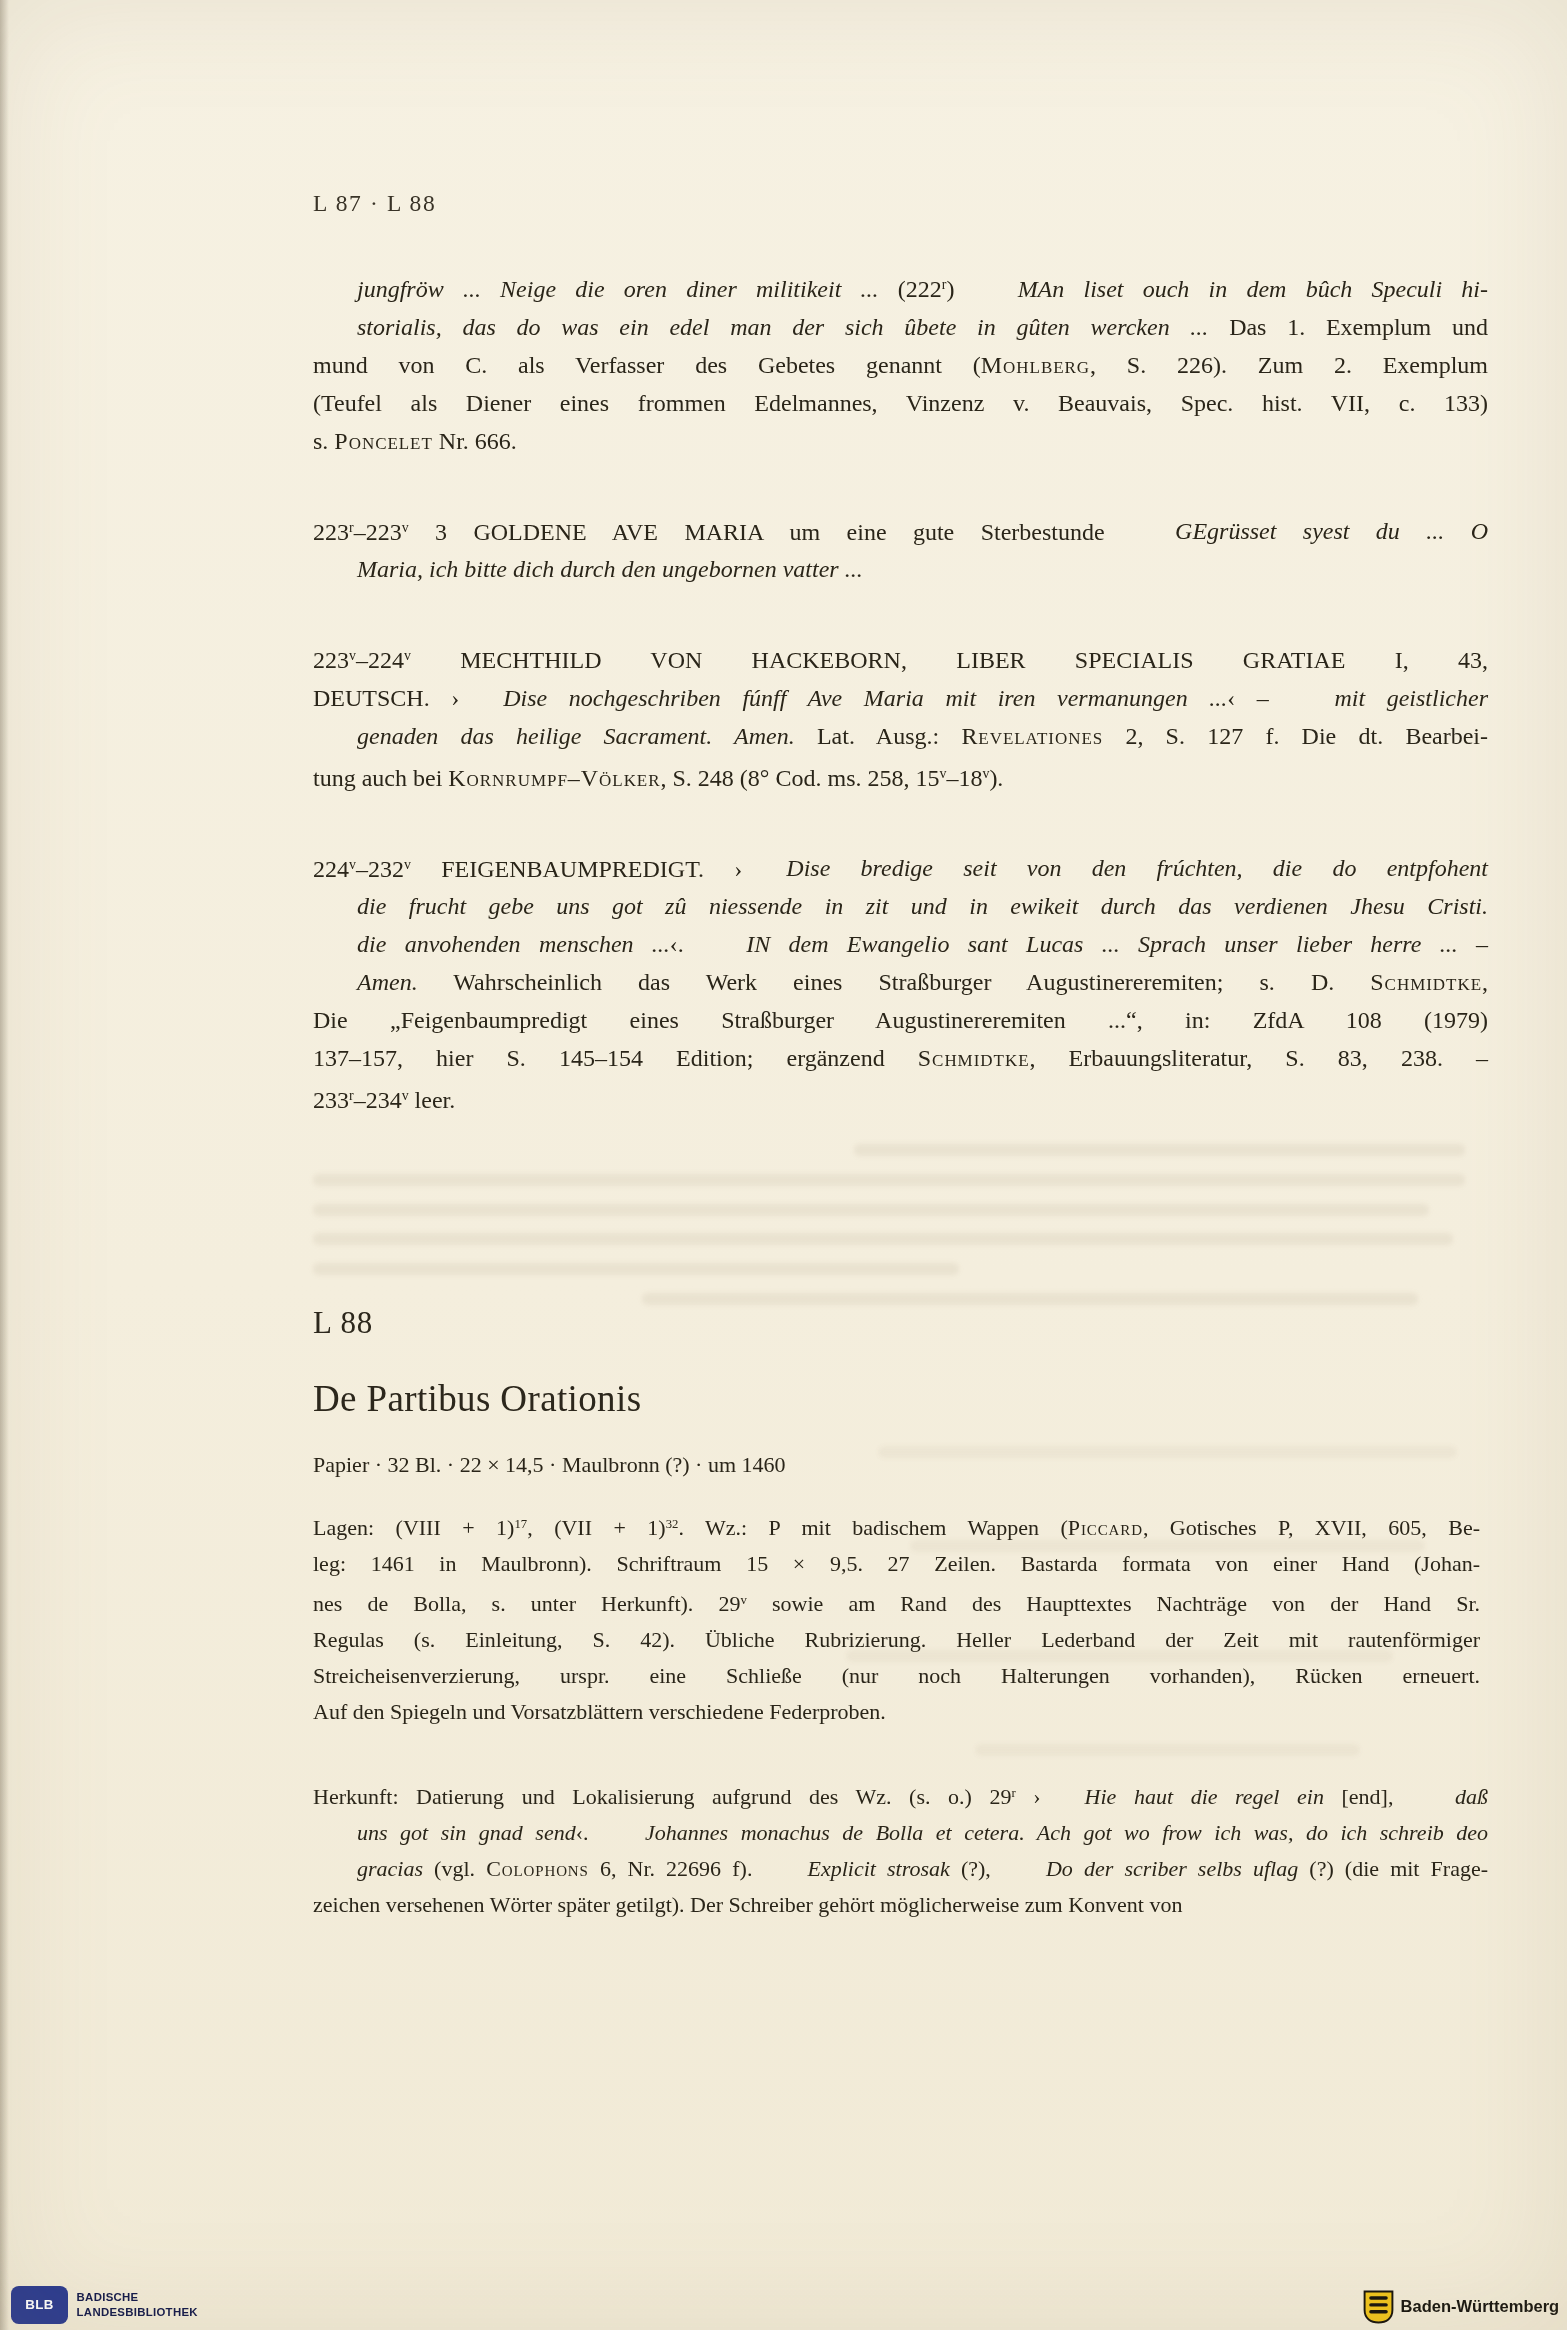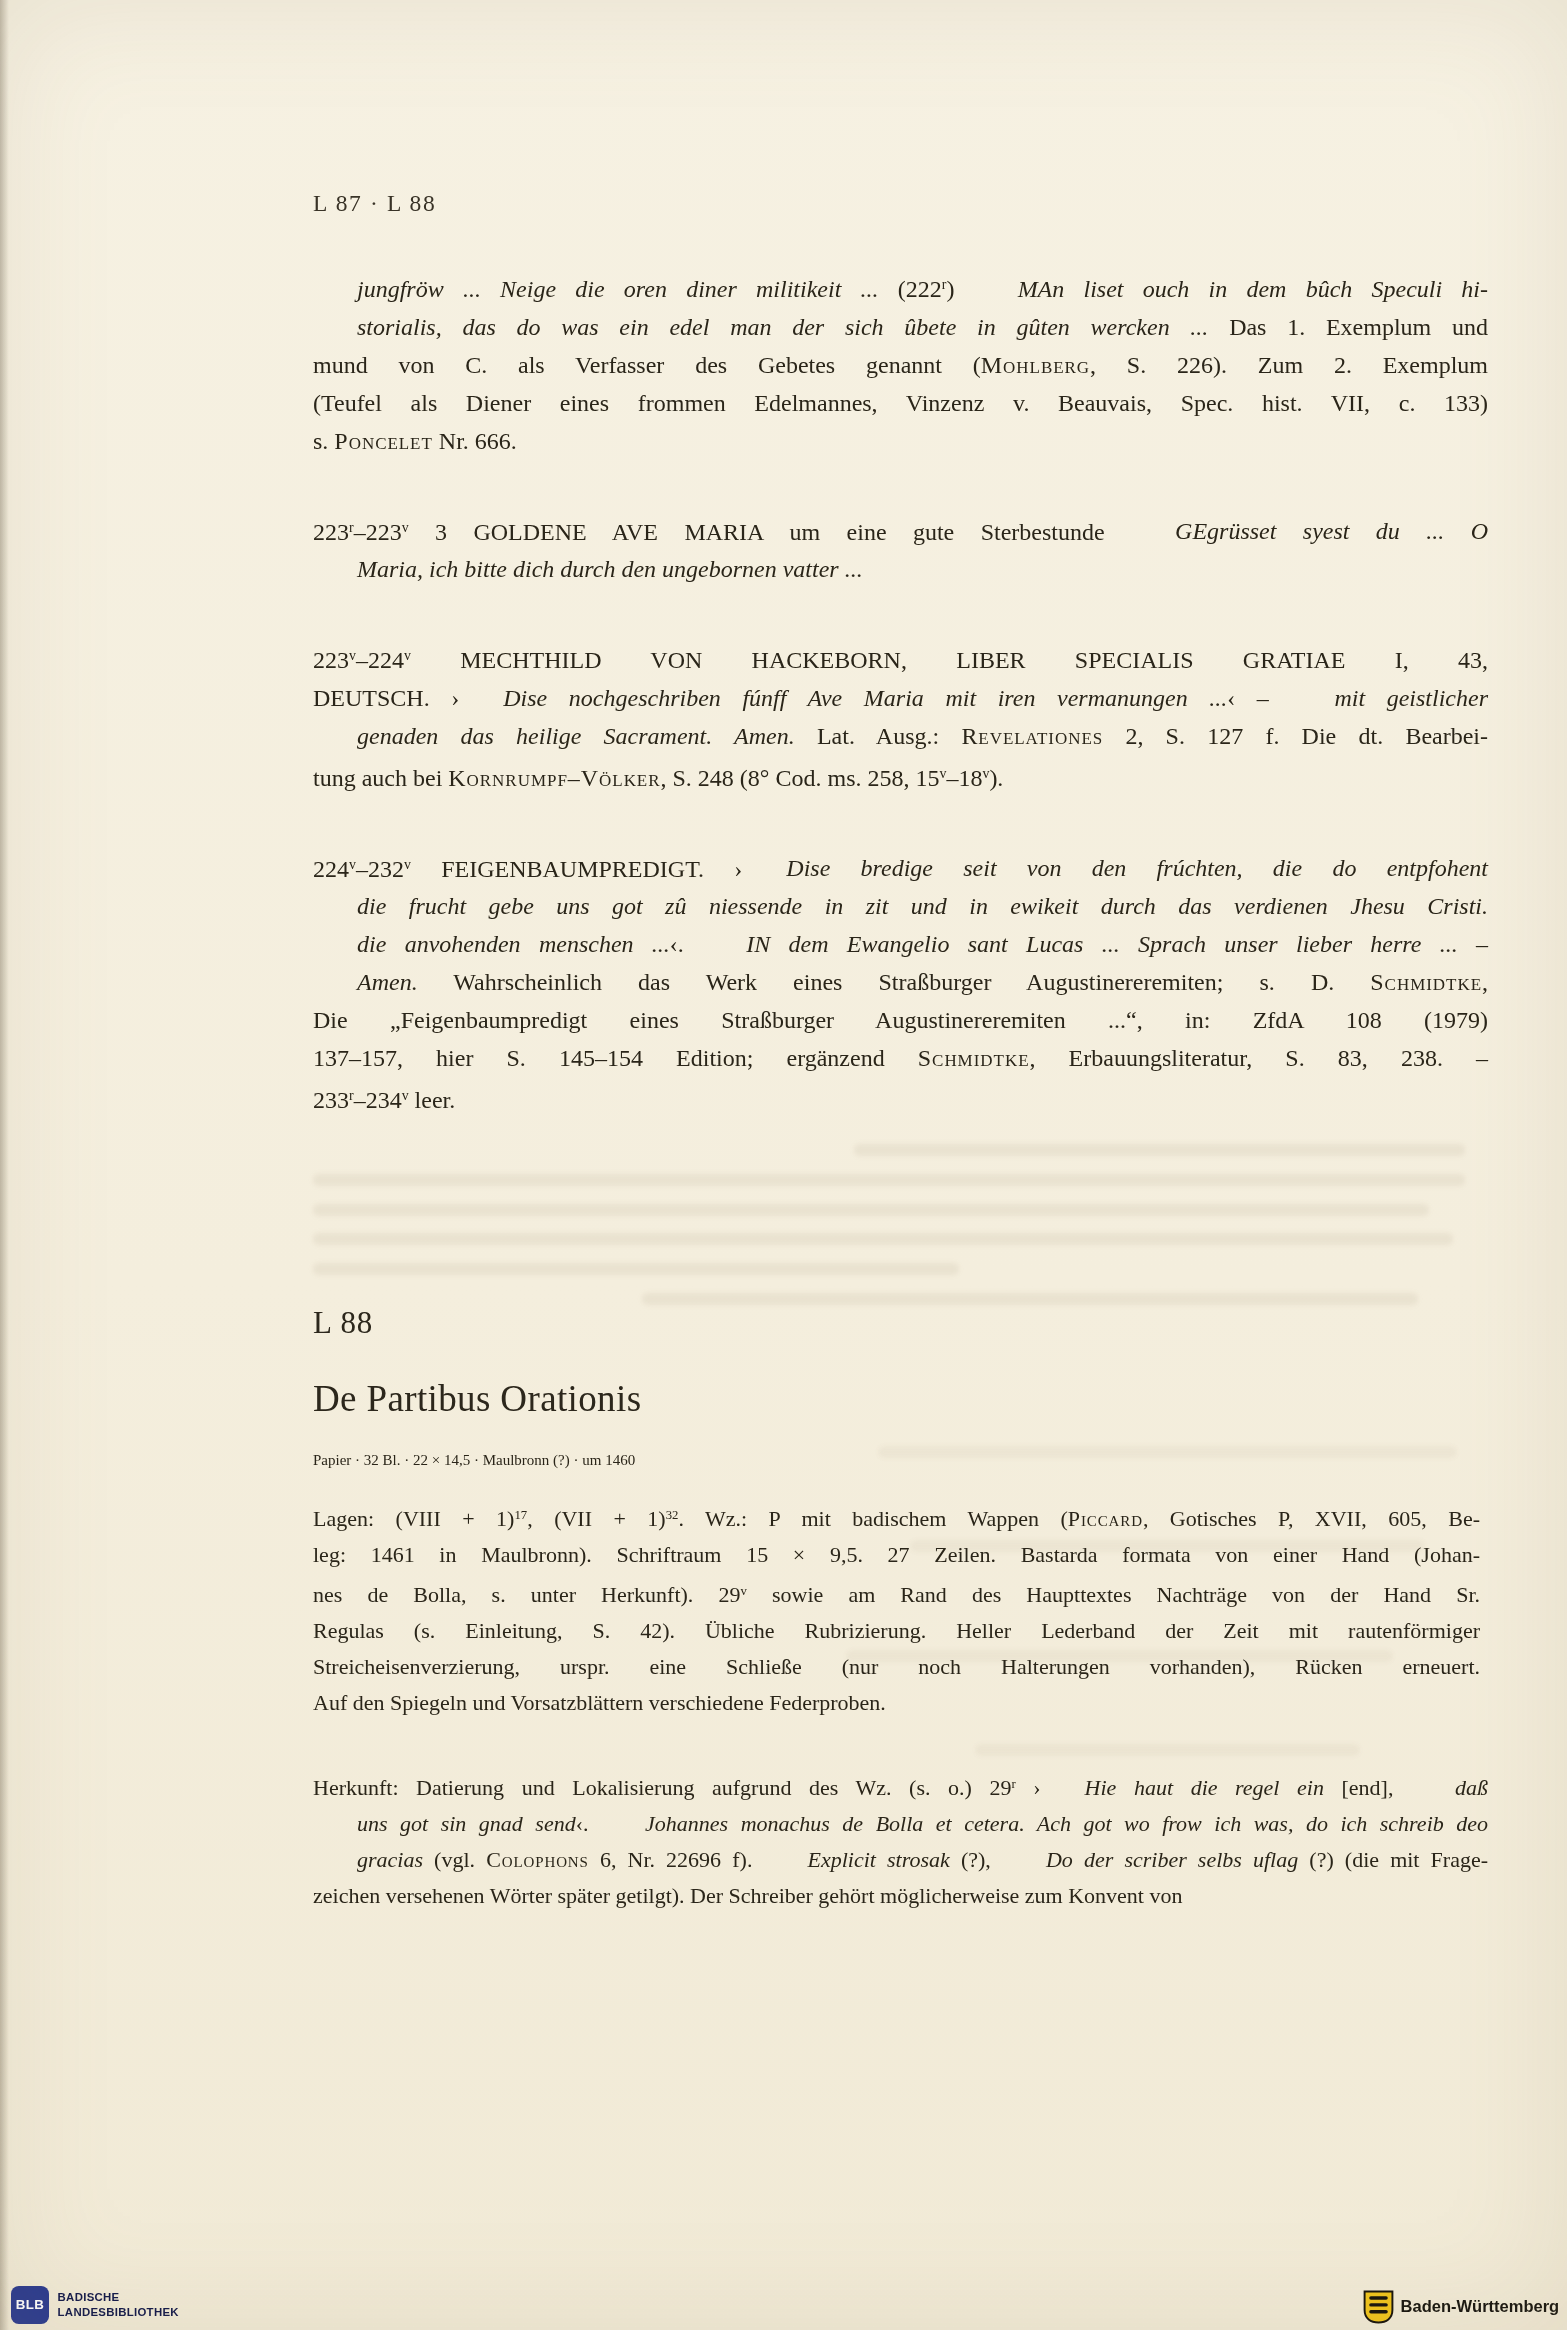--- a/index.html
+++ b/index.html
@@ -76,21 +76,21 @@
     color: #2c271c;
   }
   .title {
     font-size: 37px;
     font-weight: normal;
     letter-spacing: 0.01em;
     margin: 36px 0 0 0;
     color: #2c271c;
   }
   .subtitle {
-    font-size: 15px;
+    font-size: 22px;
     margin: 32px 0 0 0;
   }
   .lagen {
     margin: 28px 8px 0 0;
   }
   .herkunft {
     margin: 45px 0 0 0;
   }
   .page-number {
     font-size: 27px;
@@ -122,21 +122,21 @@
     justify-content: space-between;
     align-items: flex-end;
     font-family: "Liberation Sans", "DejaVu Sans", sans-serif;
   }
   .blb {
     display: flex;
     align-items: center;
     gap: 8.6px;
   }
   .blb-mark {
-    width: 38px;
+    width: 57px;
     height: 38px;
     border-radius: 7.8px;
     background: #2a3a8f;
     color: #ffffff;
     display: flex;
     align-items: center;
     justify-content: center;
     font-weight: bold;
     font-size: 13.3px;
     letter-spacing: 0.4px;

